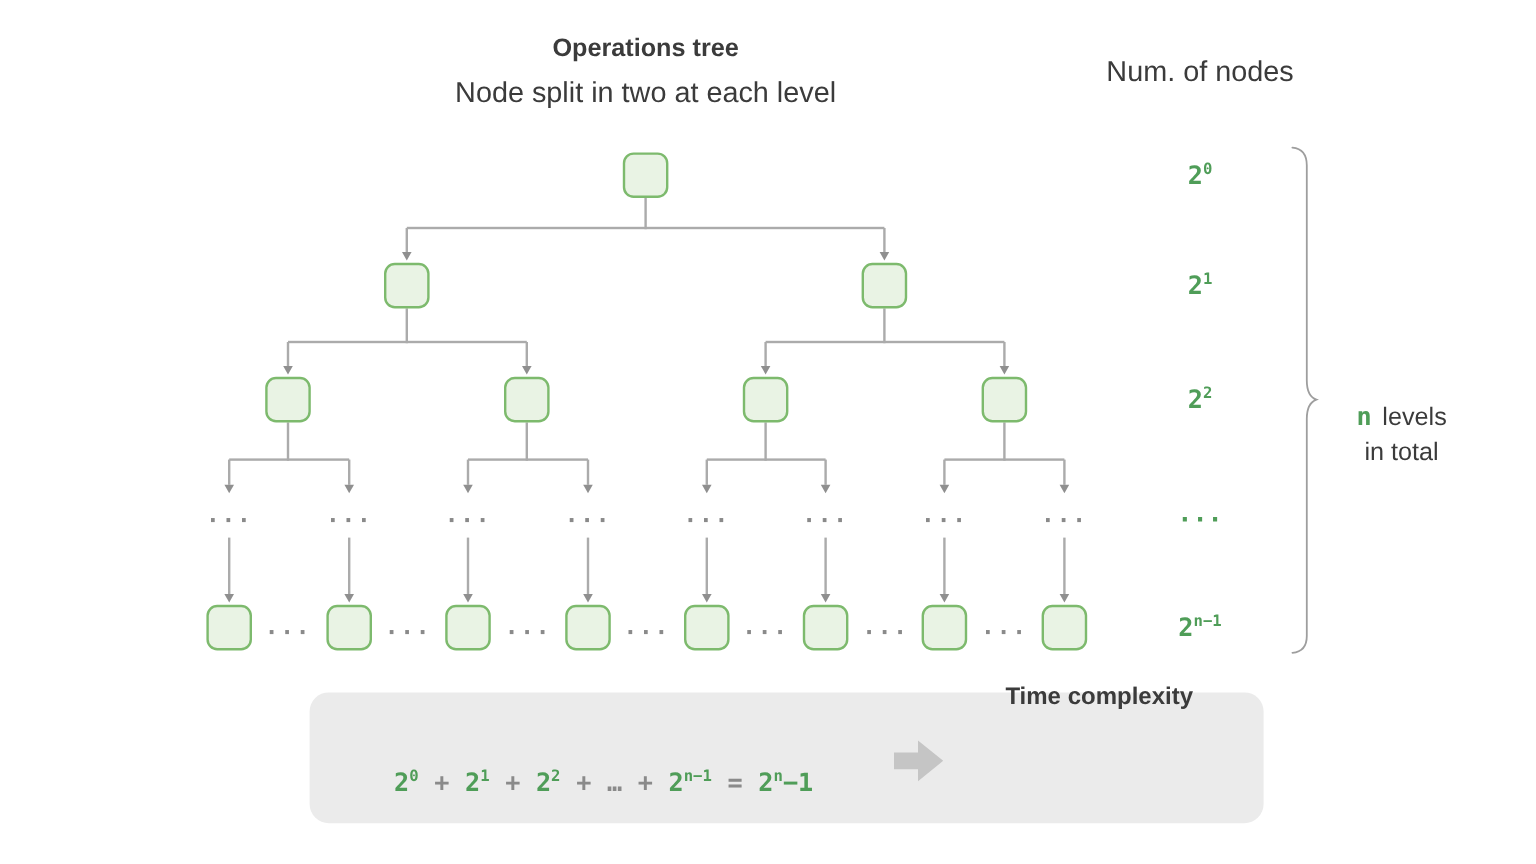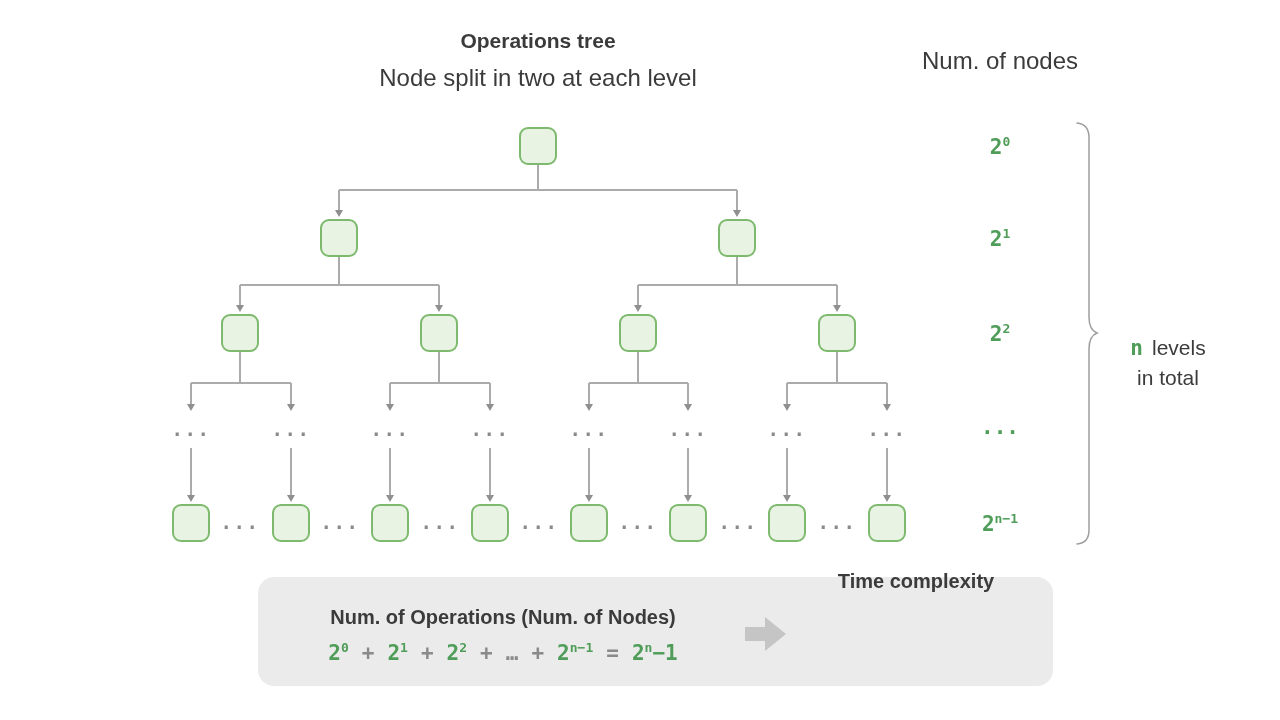--- a/index.html
+++ b/index.html
@@ -176,21 +176,20 @@
 
   <div class="center brace-text" style="left:1168px;top:334px;margin-top:28px;">
     <div>
       <span class="n">n</span><span>levels</span>
     </div>
     <div>in total</div>
   </div>
 
   <div class="sumbox"></div>
 
-  <div class="center boxtitle" style="left:503px;top:617px;">Num. of Operations (Num. of Nodes)</div>
 
   <div class="center" style="left:503px;top:652px;">
     <div class="formula" id="formula-row">
         <span class="tok green">2<sup>0</sup></span>
         <span class="tok fgray">+</span>
         <span class="tok green">2<sup>1</sup></span>
         <span class="tok fgray">+</span>
         <span class="tok green">2<sup>2</sup></span>
         <span class="tok fgray">+</span>
         <span class="tok fgray">…</span>

